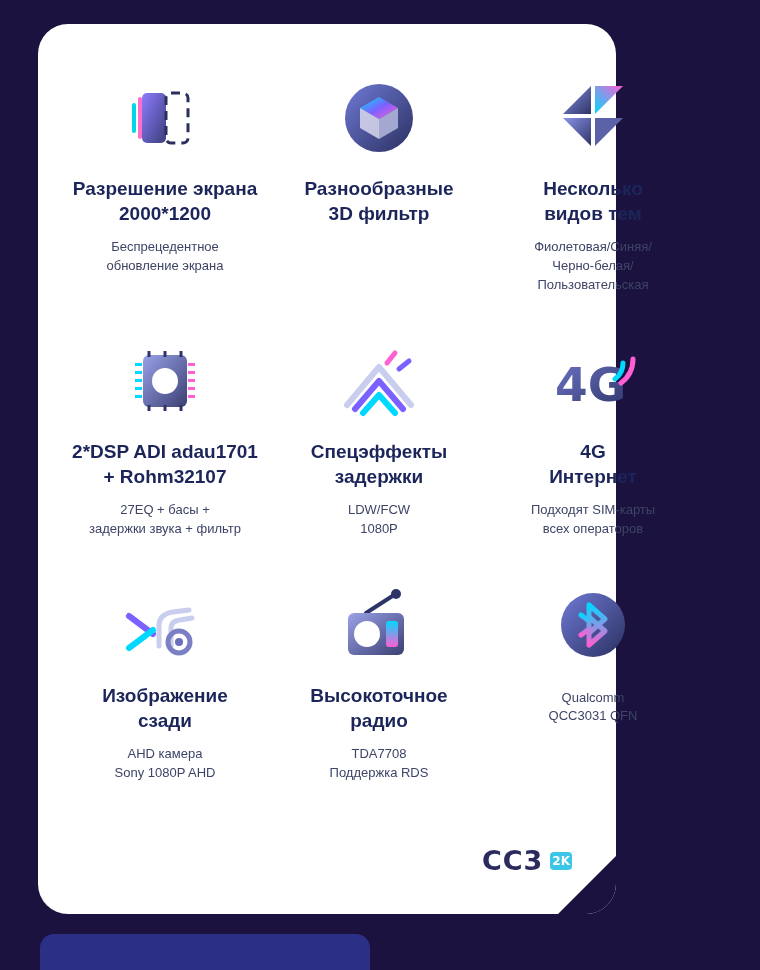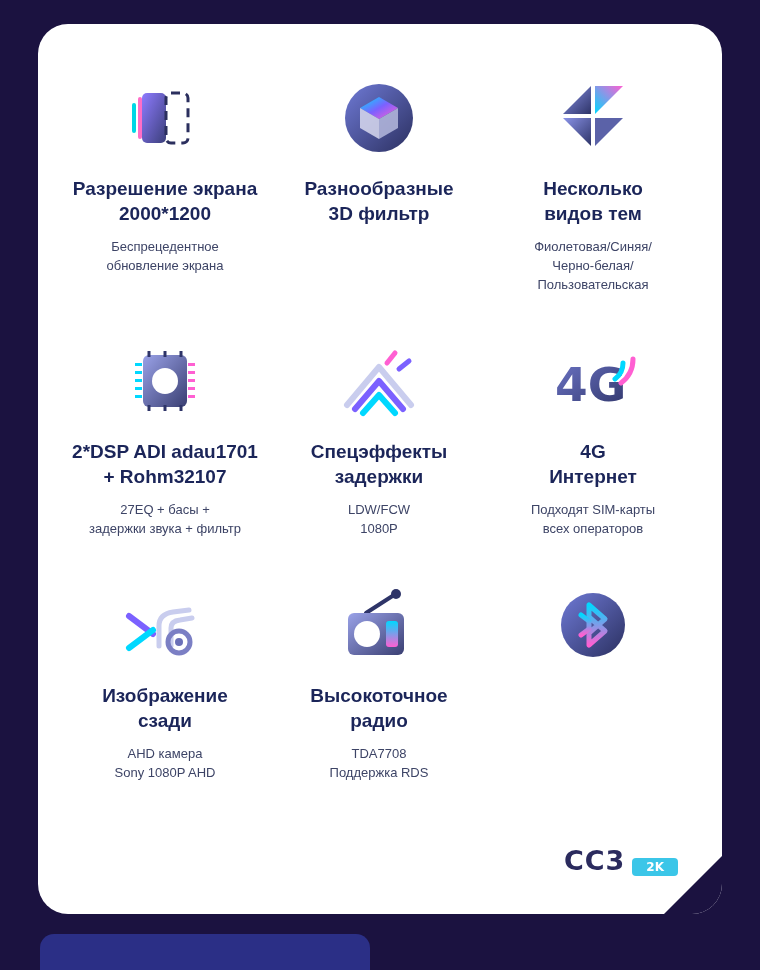--- a/index.html
+++ b/index.html
@@ -16,21 +16,21 @@
   }
   .page {
     position: absolute;
     inset: 0;
     background: #1b1240;
   }
   .card {
     position: absolute;
     left: 38px;
     top: 24px;
-    width: 684px;
+    width: 578px;
     height: 890px;
     background: #ffffff;
     border-radius: 30px;
   }
   .card::after {
     
     content: "";
     position: absolute;
     right: 0;
     bottom: 0;
@@ -74,37 +74,37 @@
     color: #3d4466;
     line-height: 1.45;
     margin-top: 12px;
     white-space: pre-line;
   }
   .brand {
     position: absolute;
     right: 44px;
     bottom: 38px;
     display: flex;
-    align-items: flex-end;
+    align-items: center;
     gap: 7px;
   }
   .brand-text {
     font-size: 27px;
     font-weight: bold;
     letter-spacing: 1px;
     color: #2b2b5e;
     font-family: "DejaVu Sans", sans-serif;
   }
   .brand-badge {
     background: #3bc6e8;
     color: #ffffff;
     font-size: 12px;
     font-weight: bold;
     border-radius: 4px;
-    padding: 2px 14px;
+    padding: 2px 2px;
     font-family: "DejaVu Sans", sans-serif;
   }
   .bottom-bar {
     position: absolute;
     left: 40px;
     bottom: 0;
     width: 330px;
     height: 36px;
     background: #2b2f86;
     border-top-left-radius: 14px;
@@ -331,20 +331,22 @@
               <linearGradient id="g9b" x1="0" y1="0" x2="0" y2="1">
                 <stop offset="0" stop-color="#00d8ff"></stop>
                   <stop offset="1" stop-color="#ff5fd2"></stop>
               </linearGradient>
             </defs>
             <circle cx="40" cy="40" r="32" fill="url(#g9)"></circle>
             <path d="M36 20 L52 34 L36 48 L36 20 M36 32 L52 46 L36 60 L36 32" fill="none" stroke="url(#g9b)" stroke-width="5" stroke-linejoin="round" stroke-linecap="round"></path>
             <path d="M28 30 L36 36 M28 50 L36 44" stroke="url(#g9b)" stroke-width="5" stroke-linecap="round" fill="none"></path>
           </svg>
         </div>
+        <div class="f-sub">Qualcomm
+QCC3031 QFN</div>
       </div>
 
     </div>
 
     <div class="brand">
       <span class="brand-text">CC3</span>
       <span class="brand-badge">2K</span>
     </div>
   </div>
 

